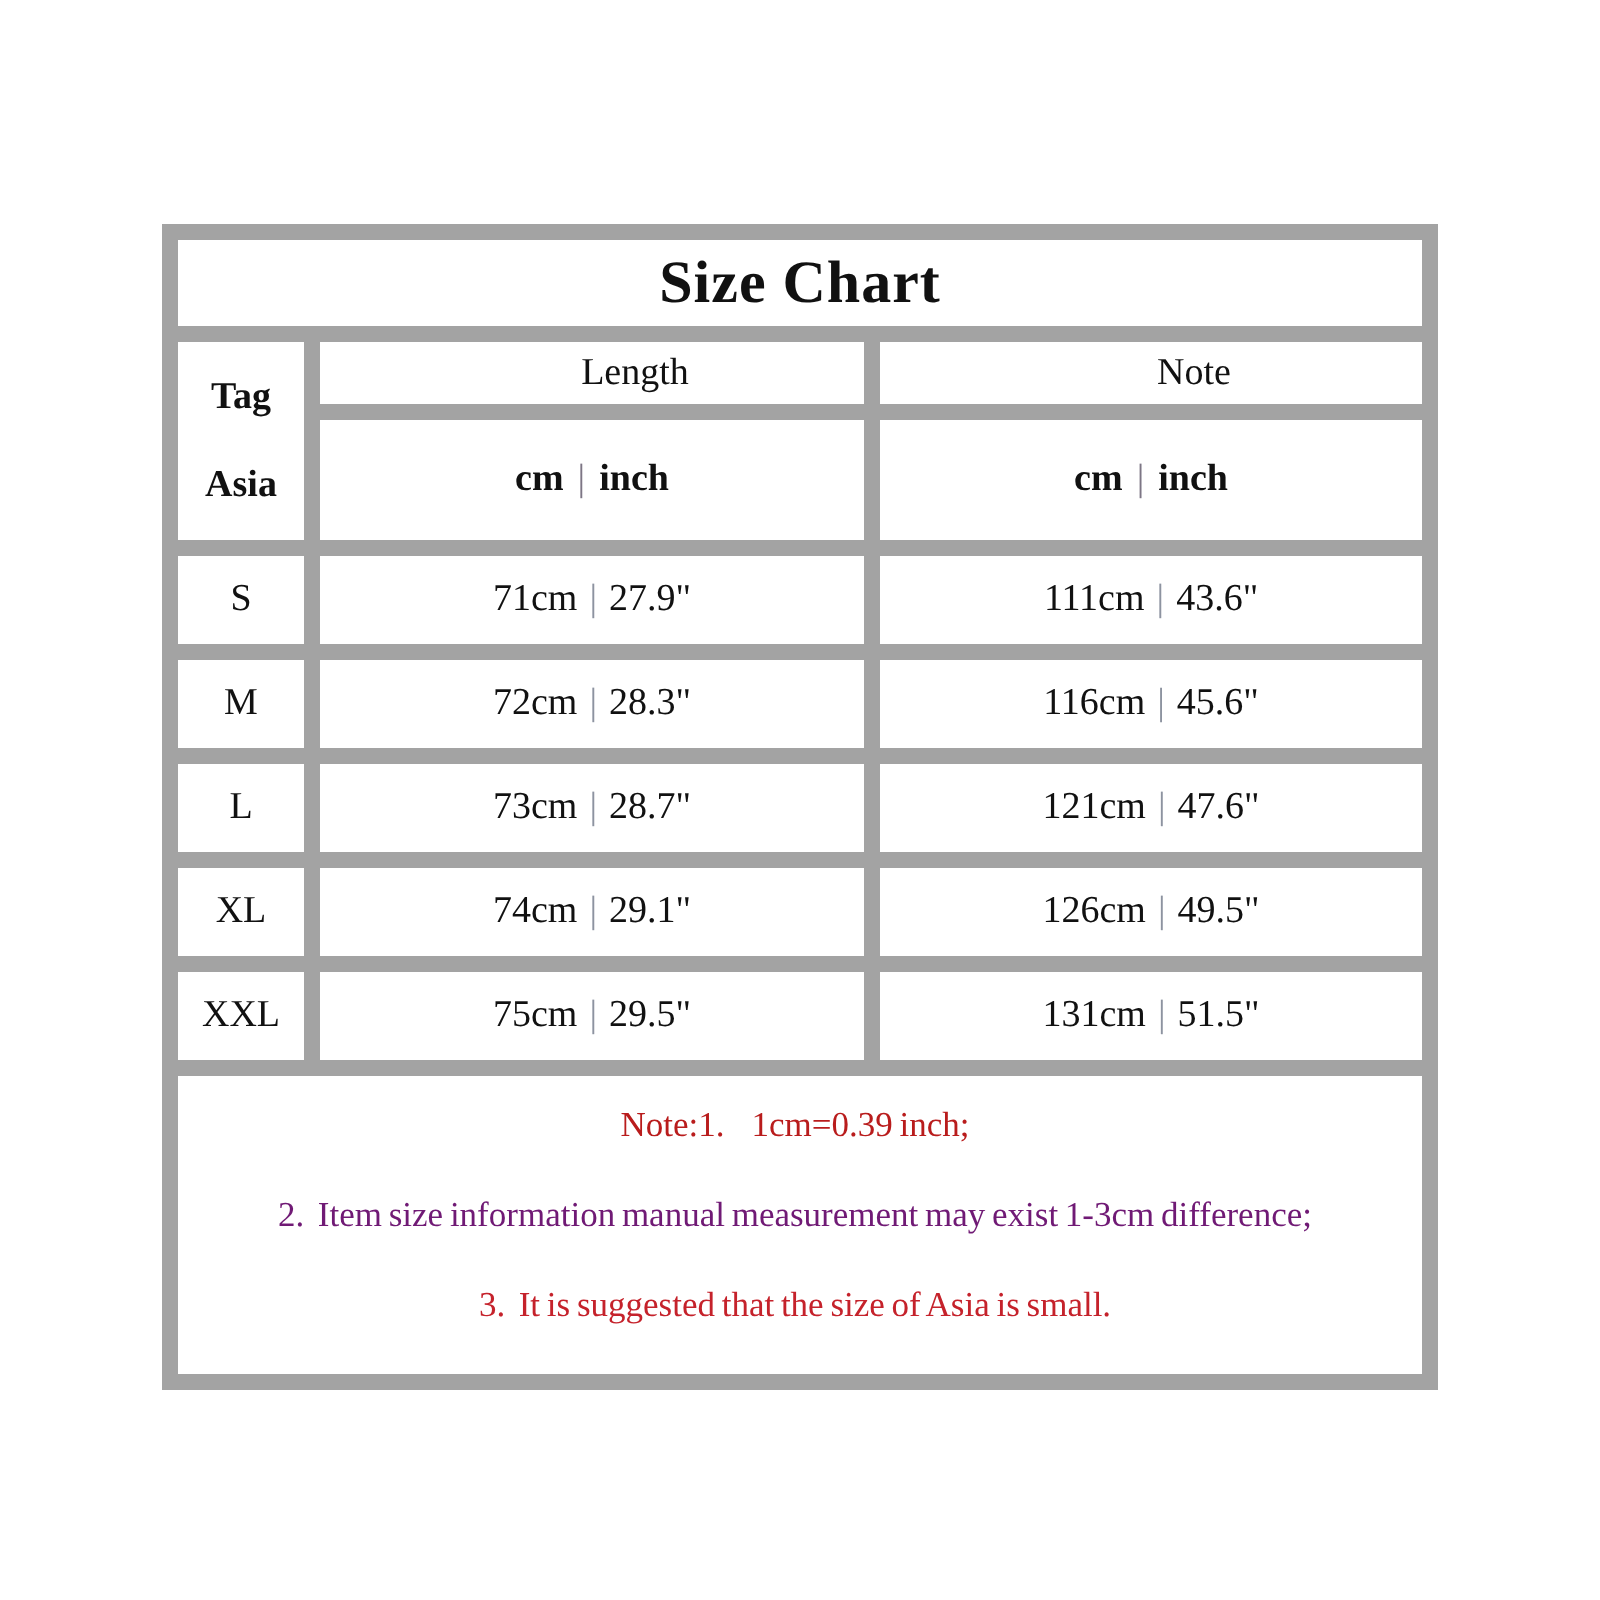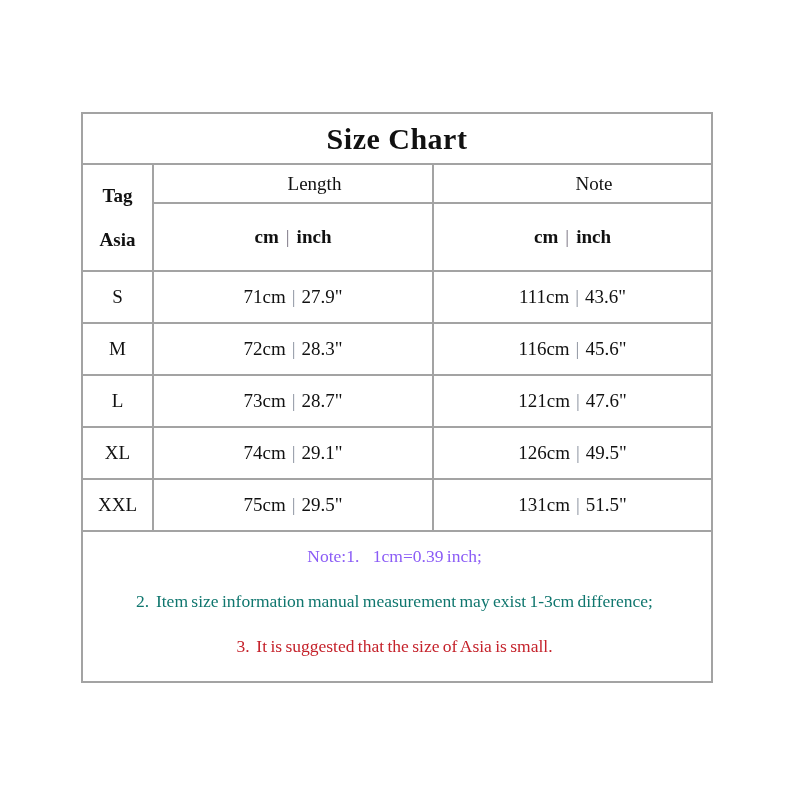--- a/index.html
+++ b/index.html
@@ -11,21 +11,21 @@
     overflow: hidden;
   }
   .size-table {
     position: absolute;
     left: 81px; top: 112px;
     width: 630px;
     border-collapse: collapse;
     table-layout: fixed;
   }
   .size-table td {
-    border: 2px solid #a3a3a3;
+    border: 8px solid #a3a3a3;
     text-align: center;
     vertical-align: middle;
     color: #111111;
   }
   .title-cell {
     height: 51px;
     font-size: 30px;
     font-weight: bold;
     letter-spacing: 0.5px;
   }
@@ -155,19 +155,19 @@
       <td class="val-cell">
         <span>75cm</span><span class="pipe">|</span><span>29.5"</span>
       </td>
       <td class="val-cell">
         <span>131cm</span><span class="pipe">|</span><span>51.5"</span>
       </td>
     </tr>
 
     <tr>
       <td class="notes-cell" colspan="3">
-        <div class="note-line" style="color: #8b5cf6;">Note:1.    1cm=0.39 inch;</div>
-        <div class="note-line" style="color: #0f766e;">2.  Item size information manual measurement may exist 1-3cm difference;</div>
+        <div class="note-line" style="color: #b91c1c;">Note:1.    1cm=0.39 inch;</div>
+        <div class="note-line" style="color: #701a75;">2.  Item size information manual measurement may exist 1-3cm difference;</div>
         <div class="note-line" style="color: rgb(197, 34, 43);">3.  It is suggested that the size of Asia is small.</div>
       </td>
     </tr>
   </tbody>
 </table>
 
 </body></html>

